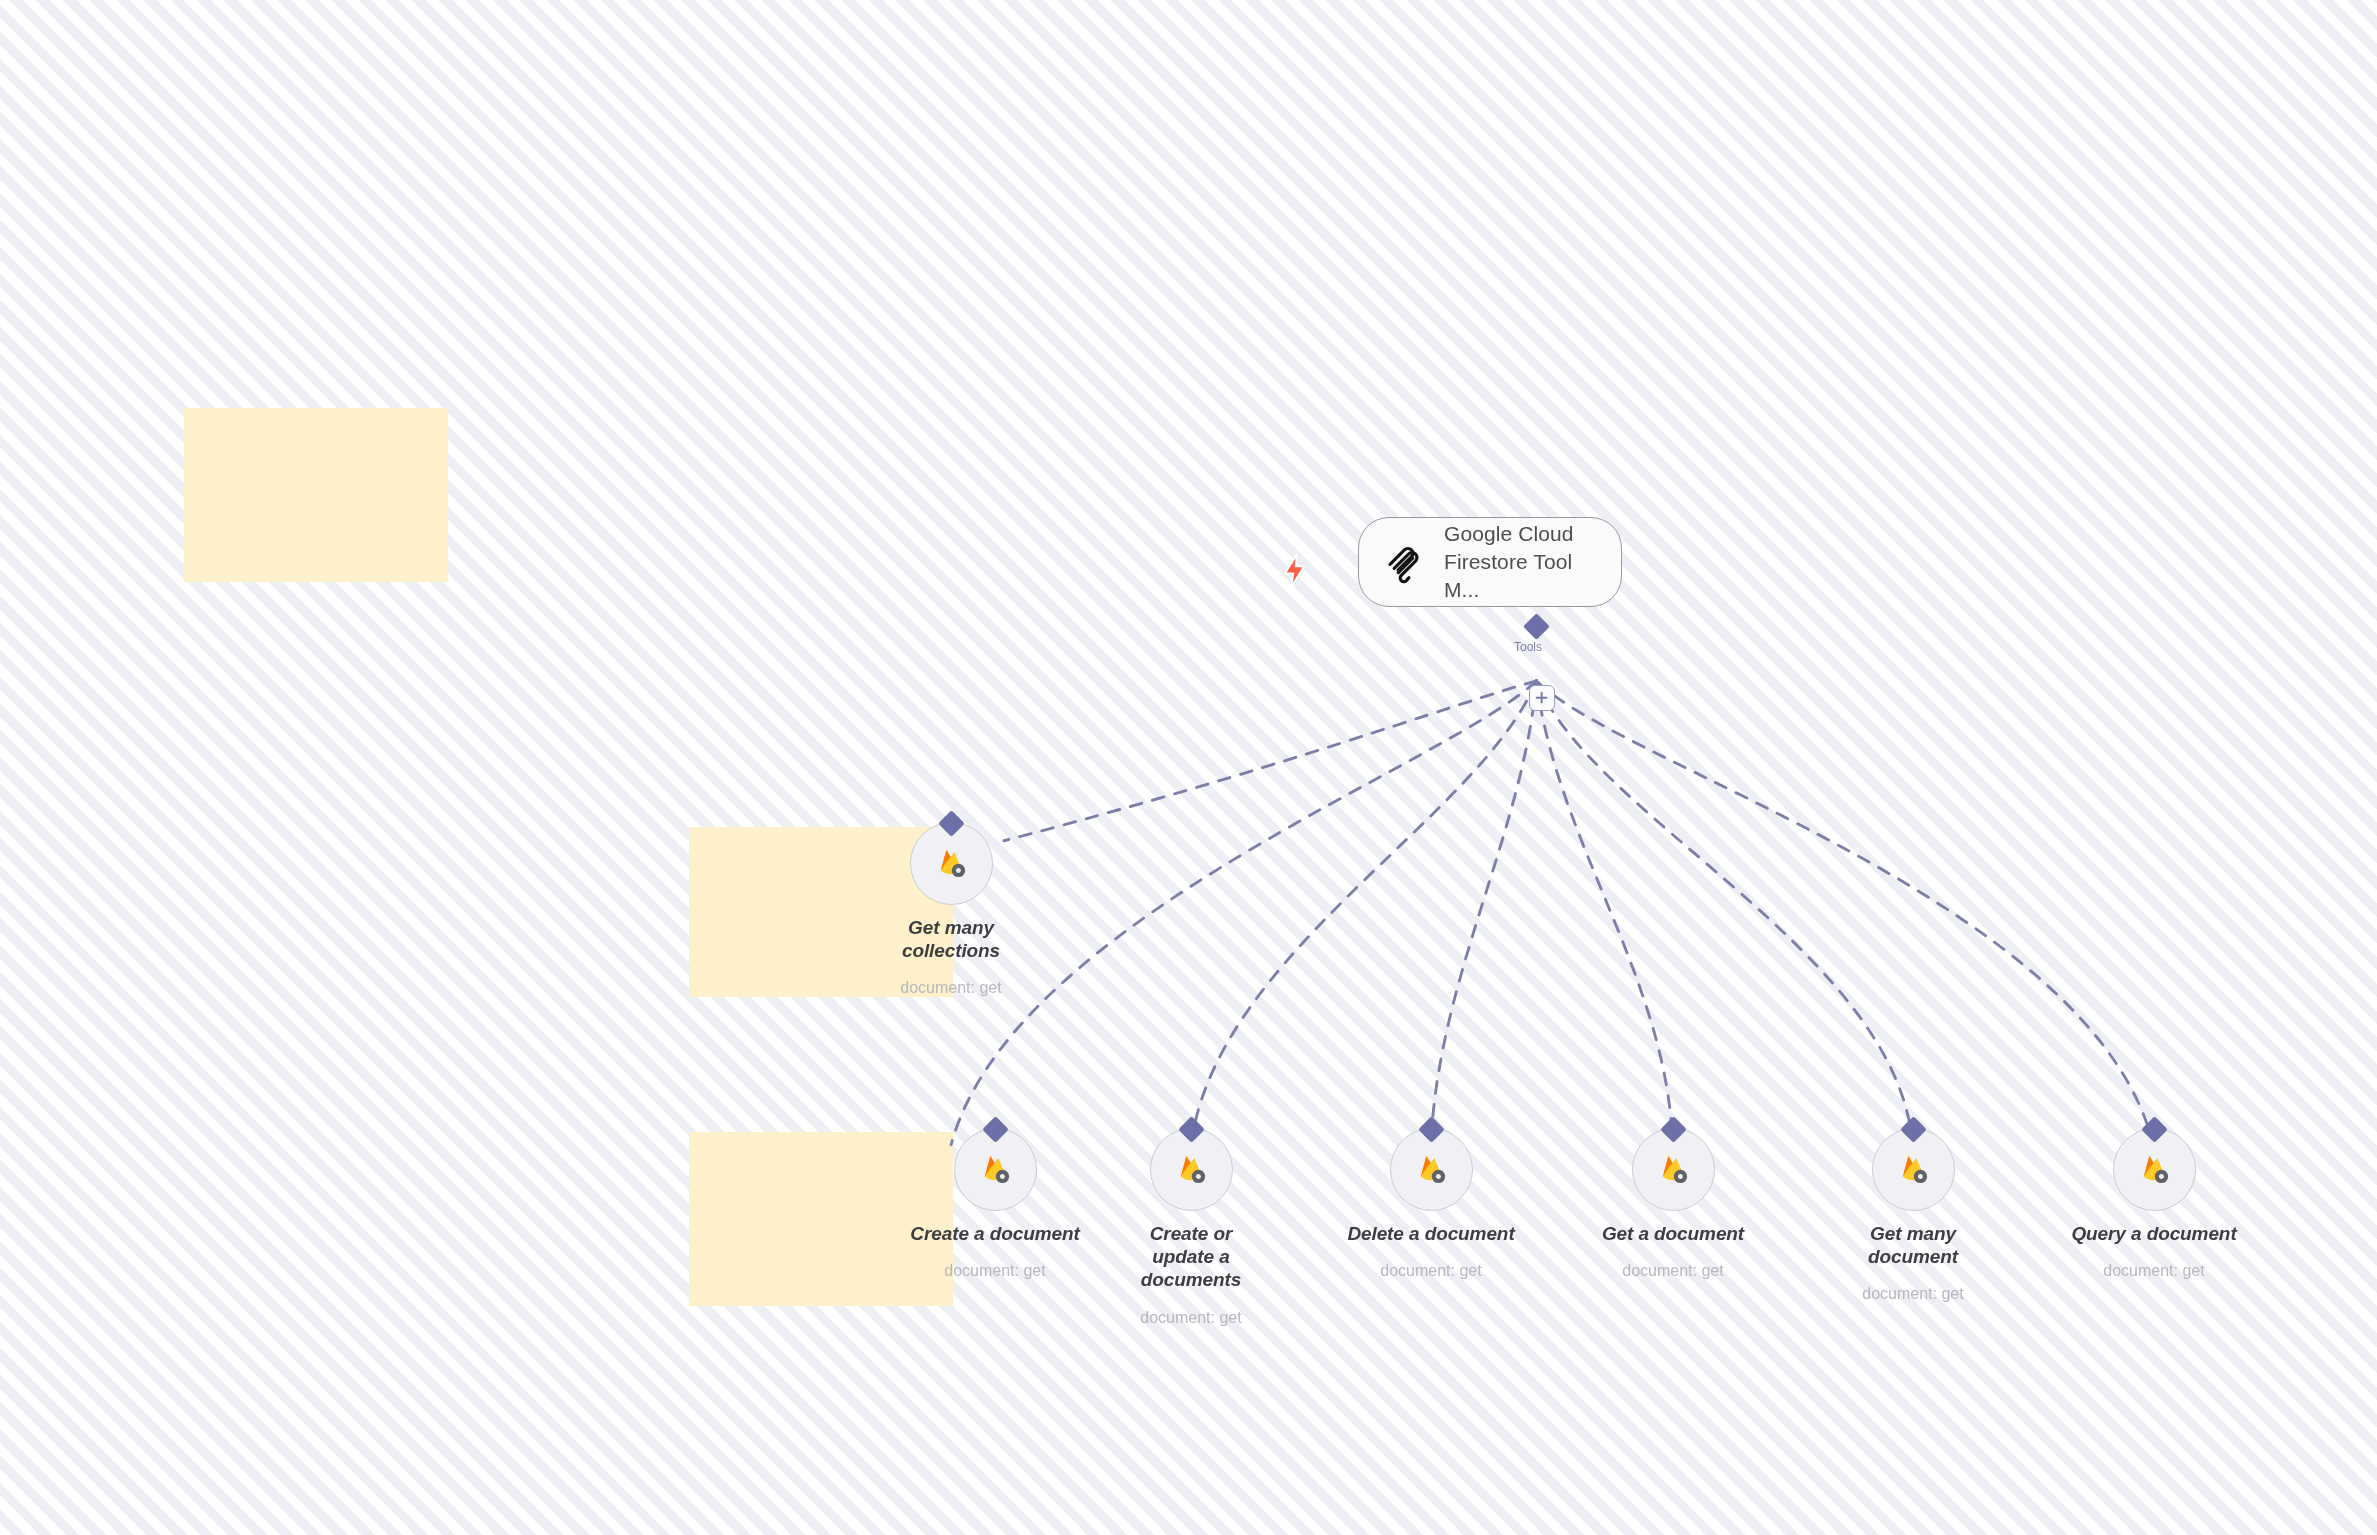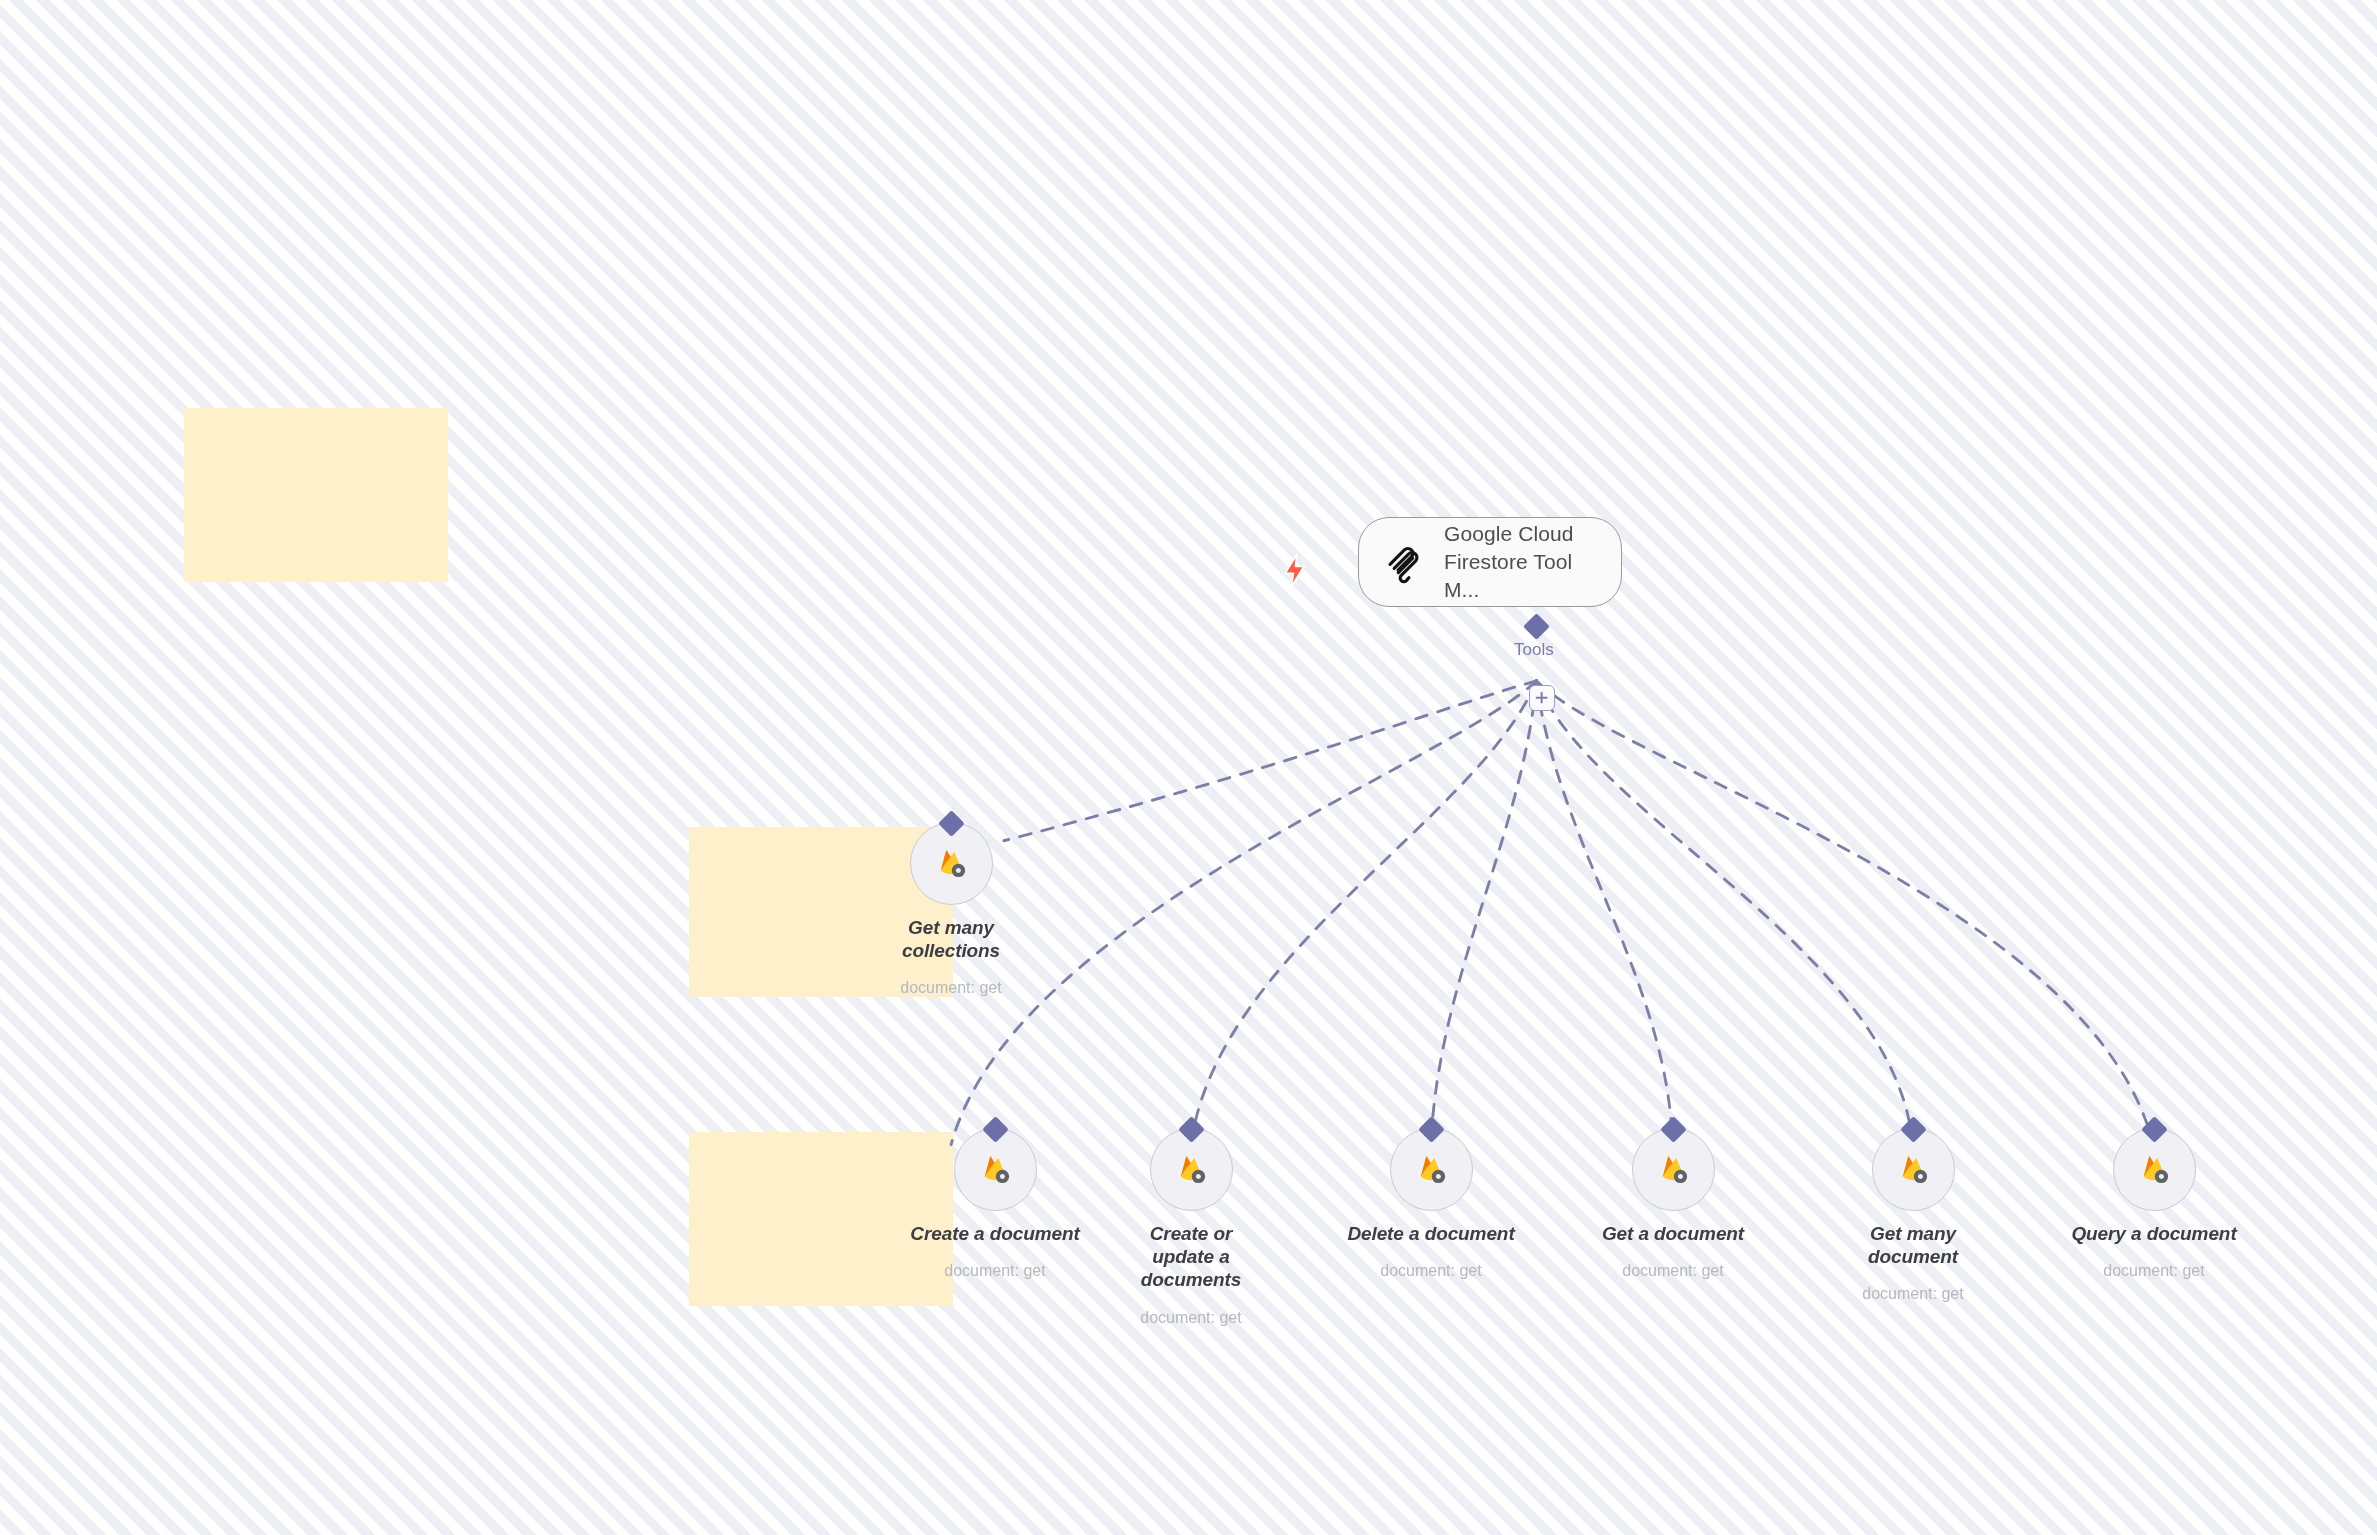--- a/index.html
+++ b/index.html
@@ -105,21 +105,21 @@
     width: 19px;
     height: 19px;
     background: #6d6fa8;
     transform: rotate(45deg);
     border-radius: 2.6px;
   }
   #tools-label {
     position: absolute;
     left: 1514px;
     top: 640px;
-    font-size: 17px;
+    font-size: 12px;
     color: #7b7da8;
     z-index: 7;
     white-space: nowrap;
   }
   #tools-plus {
     position: absolute;
     left: 1529px;
     top: 685px;
     width: 25.5px;
     height: 25.5px;

